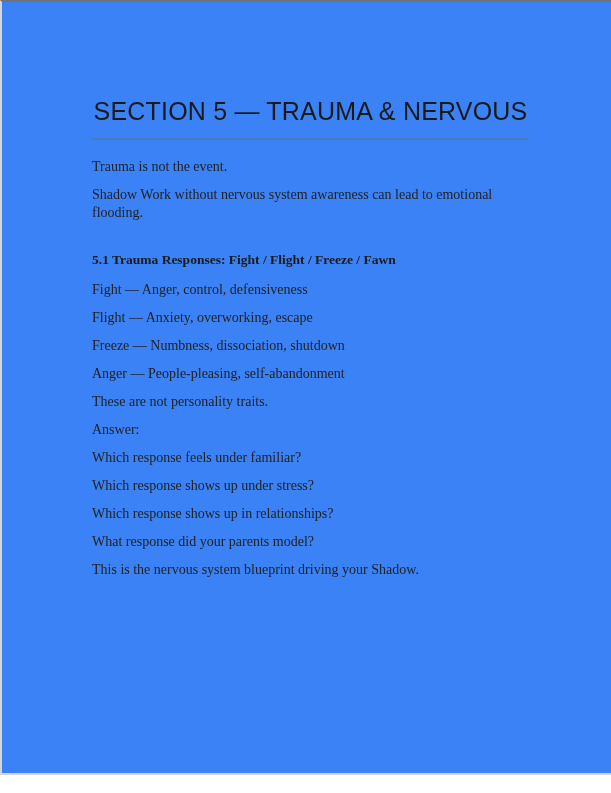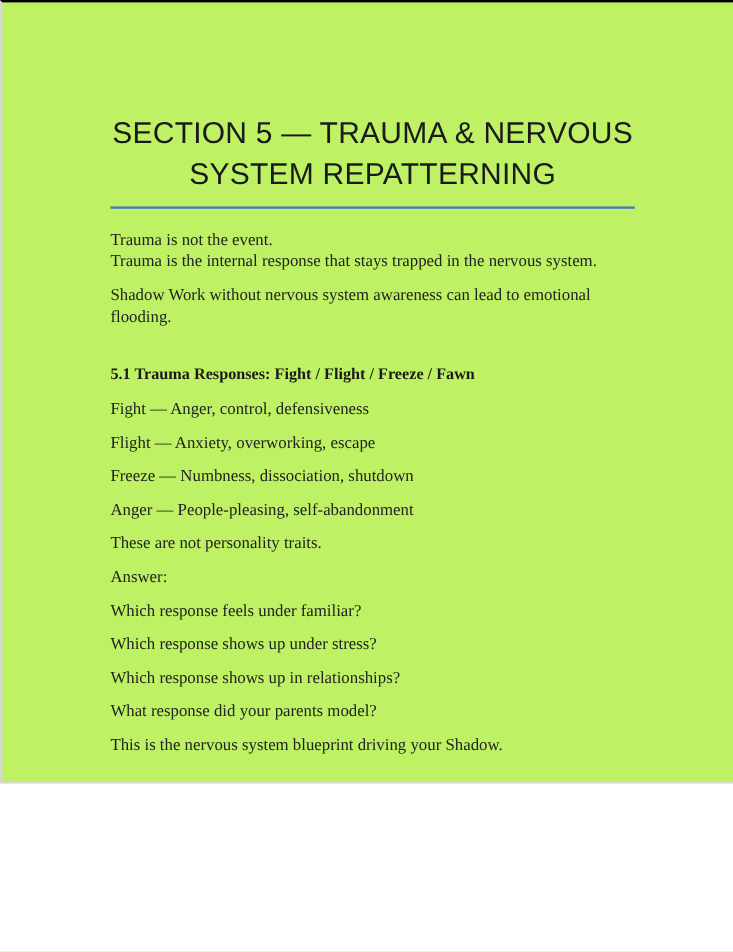--- a/index.html
+++ b/index.html
@@ -3,23 +3,23 @@
 <meta charset="utf-8">
 <style>
   :root { --accent: #4a7db8; }
   * { margin: 0; padding: 0; box-sizing: border-box; }
   html, body { background: #ffffff; }
   body { font-family: "Liberation Serif", serif; }
 
   .page {
     position: relative;
     width: 611px;
-    height: 653px;
-    background: #bef264;
-    border-top: 2px solid #000000;
+    height: 775px;
+    background: #3b82f6;
+    border-top: 2px solid #737373;
     border-left: 2px solid #d6d6d6;
     border-bottom: 2px solid #d6d6d6;
     overflow: hidden;
   }
 
   .content {
     padding-top: 92px;
     margin-left: 90px;
     width: 437px;
   }
@@ -59,28 +59,26 @@
   }
 </style>
 </head>
 <body>
 
 <div class="page">
   <div class="content">
 
     <h1 class="doc-title">
       <span class="title-line">SECTION 5 — TRAUMA &amp; NERVOUS</span>
-      <span class="title-line">SYSTEM REPATTERNING</span>
     </h1>
 
     <div class="title-rule"></div>
 
     <p class="para">
       <span class="line">Trauma is not the event.</span>
-      <span class="line">Trauma is the internal response that stays trapped in the nervous system.</span>
     </p>
 
     <p class="para">
       <span class="line">Shadow Work without nervous system awareness can lead to emotional</span>
       <span class="line">flooding.</span>
     </p>
 
     <h2 class="section-heading">5.1 Trauma Responses: Fight / Flight / Freeze / Fawn</h2>
 
     <p class="para">

